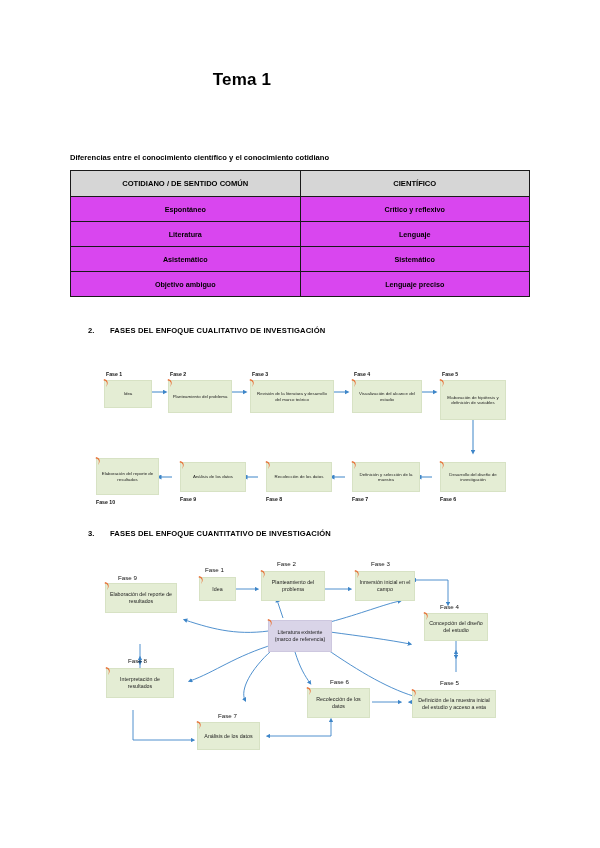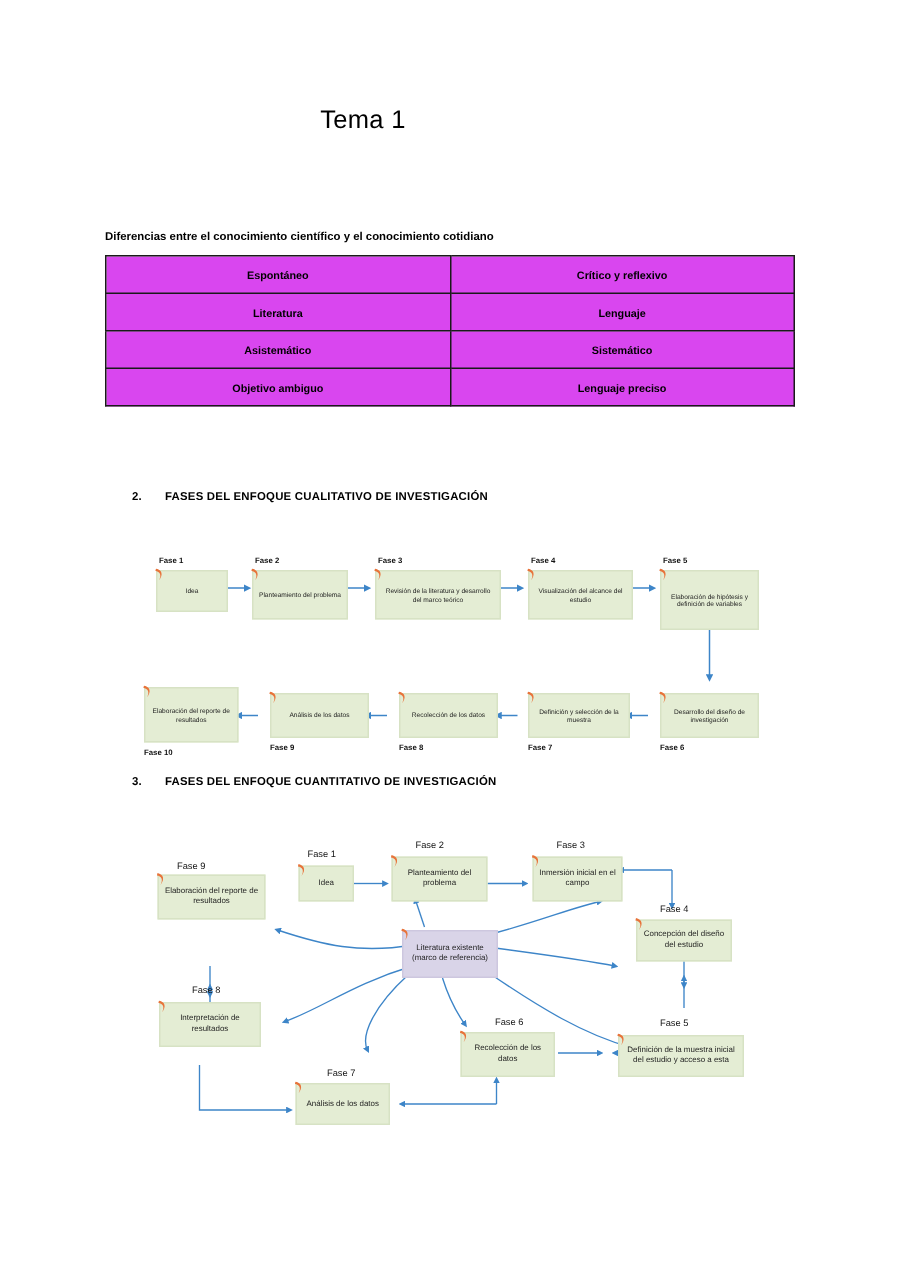--- a/index.html
+++ b/index.html
@@ -5,21 +5,21 @@
   html,body{margin:0;padding:0;}
   body{
     width:600px;height:848px;background:#ffffff;
     font-family:"Liberation Sans","DejaVu Sans",sans-serif;
     color:#000;overflow:hidden;position:relative;
   }
   .page{position:relative;width:600px;height:848px;}
 
   .title{
     position:absolute;top:70px;left:0;width:484px;text-align:center;
-    font-size:17px;font-weight:normal;letter-spacing:.2px;
+    font-size:17px;font-weight:bold;letter-spacing:.2px;
   }
 
   .section-head{
     position:absolute;font-size:7.6px;font-weight:bold;letter-spacing:.15px;
   }
   .section-head .num{display:inline-block;width:22px;}
 
   .subtitle{
     position:absolute;left:70px;font-size:7.6px;font-weight:bold;
   }
@@ -64,20 +64,24 @@
 <body>
 
 <div class="page">
 
   <div class="title">Tema 1</div>
 
   <div class="subtitle" style="top:153px;">Diferencias entre el conocimiento científico y el conocimiento cotidiano</div>
 
   <table class="diffs">
     <tbody>
+      <tr class="hdr">
+        <td>COTIDIANO / DE SENTIDO COMÚN</td>
+        <td>CIENTÍFICO</td>
+      </tr>
       <tr>
         <td>Espontáneo</td>
         <td>Crítico y reflexivo</td>
       </tr>
       <tr>
         <td>Literatura</td>
         <td>Lenguaje</td>
       </tr>
       <tr>
         <td>Asistemático</td>
@@ -188,21 +192,21 @@
 
     <div class="node" style="left:96px;top:458px;width:63px;height:37px;">
       <svg class="corner" viewBox="0 0 7 8">
           <path d="M1,0 C5,1 6,4 3,8 C5,4 3.5,2 0.6,1.6 Z" fill="#e8733a"></path>
         </svg>
       <span class="txt">Elaboración del reporte de resultados</span>
     </div>
     <div class="phase-lbl" style="left:96px;top:499px;">Fase 10</div>
   </div>
 
-  <div class="section-head" style="left:88px;top:516px;">
+  <div class="section-head" style="left:88px;top:529px;">
     <span class="num">3.</span><span>FASES DEL ENFOQUE CUANTITATIVO DE INVESTIGACIÓN</span>
   </div>
 
   <div class="diagram quant" style="left:0;top:0;width:600px;height:848px;">
     <svg class="links" width="600" height="848">
       <defs>
         <marker id="narr" markerWidth="5" markerHeight="5" refX="2.5" refY="2.5" orient="auto">
           <path d="M0,0 L5,2.5 L0,5 Z" fill="#3d85c8"></path>
         </marker>
       </defs>

